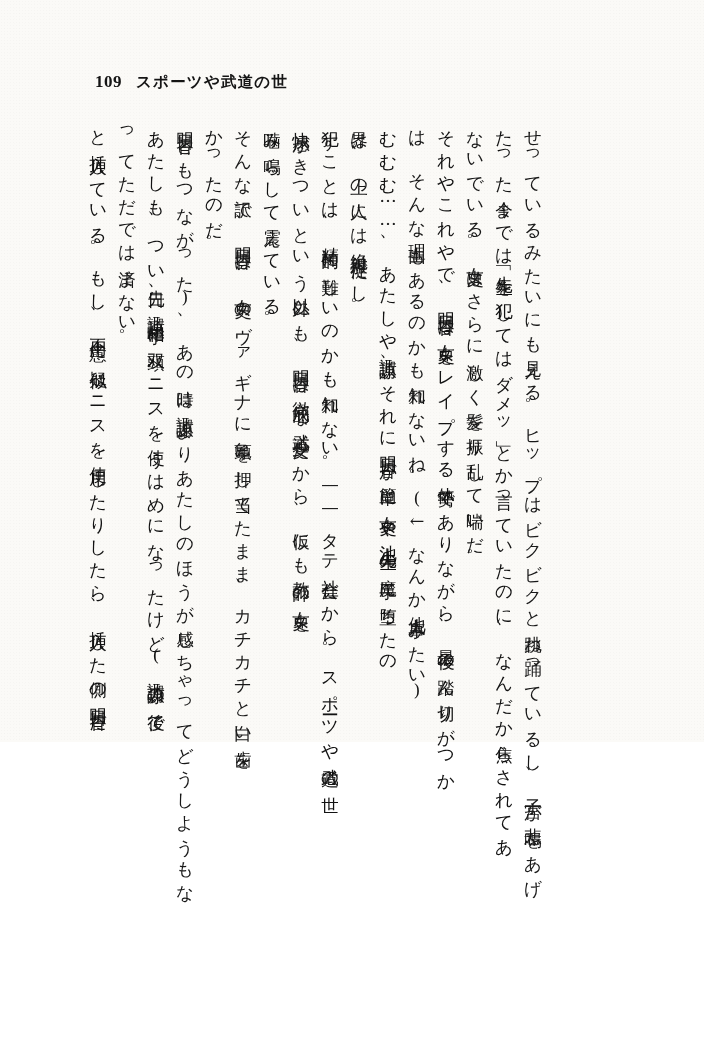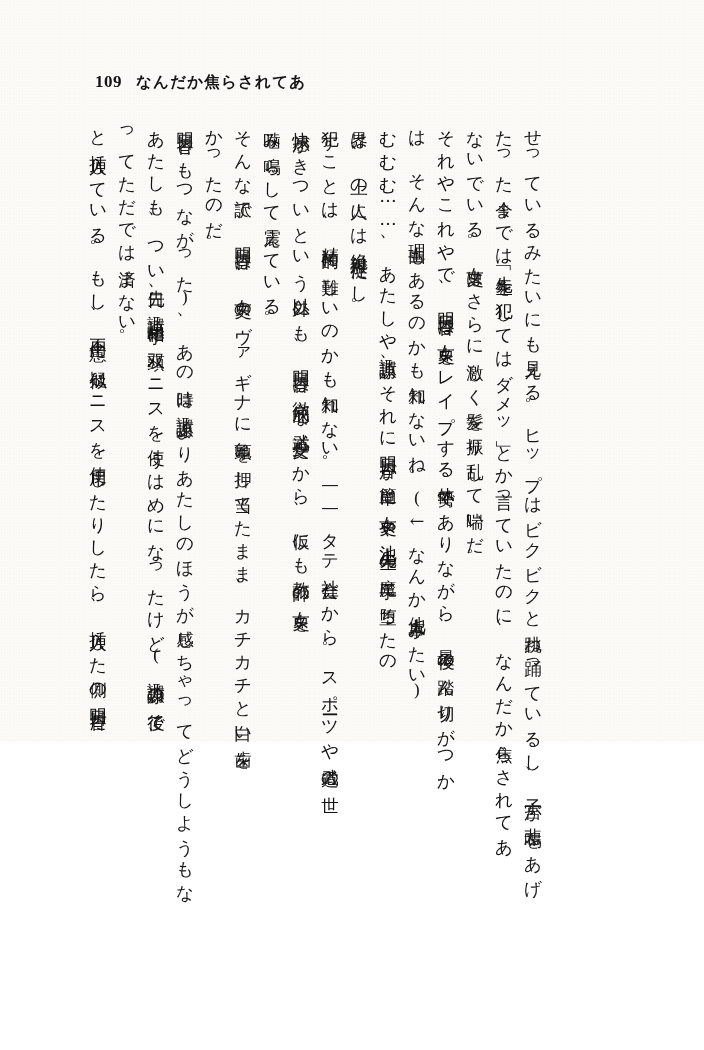--- a/index.html
+++ b/index.html
@@ -85,21 +85,21 @@
   .col:nth-child(odd)  { color: #121212; }
   .col:nth-child(even) { color: #181818; }
 </style>
 </head>
 <body>
 
 <div class="page">
 
   <div class="running-head">
     <span class="folio">109</span>
-    <span class="chapter-title">なんだか焦らされてあ</span>
+    <span class="chapter-title">スポーツや武道の世</span>
   </div>
 
   <div class="text-block">
     <div class="col">と挿入している。もし、不用意に疑似ペニスを使用したりしたら、挿入した側の明日香だ</div>
     <div class="col">ってただでは済まない。</div>
     <div class="col">あたしも、つい先日、諏訪原相手に双頭ペニスを使うはめになったけど(諏訪原の後で、</div>
     <div class="col">明日香ともつながった)、あの時は諏訪原よりあたしのほうが感じちゃってどうしようもな</div>
     <div class="col">かったのだ。</div>
     <div class="col">そんな訳で、明日香は、女史のヴァギナに亀頭を押し当てたまま、カチカチと白い歯を</div>
     <div class="col">噛み鳴らして震えている。</div>

